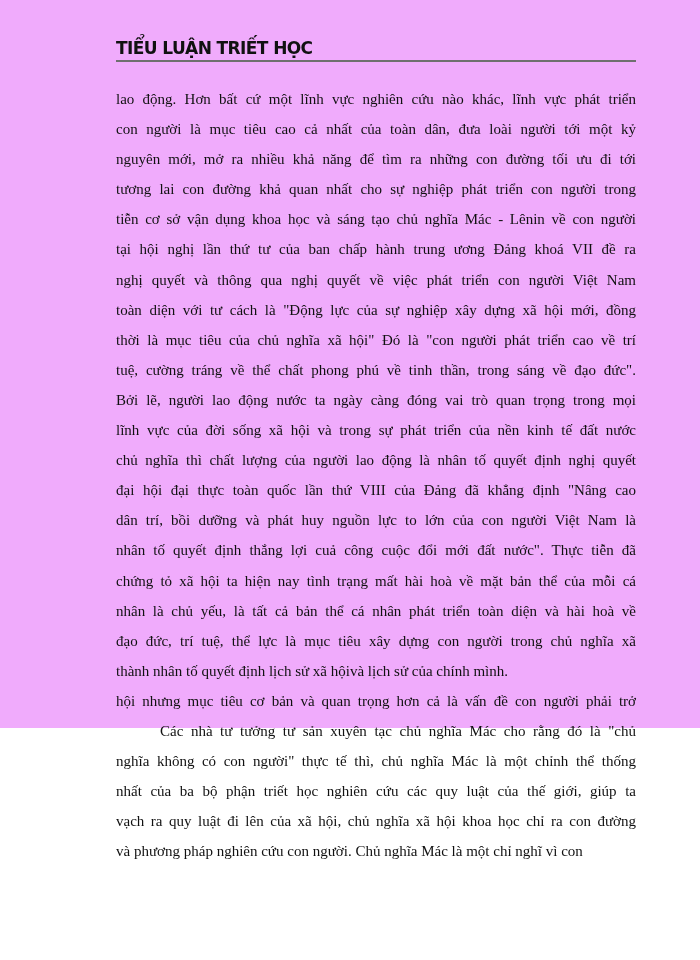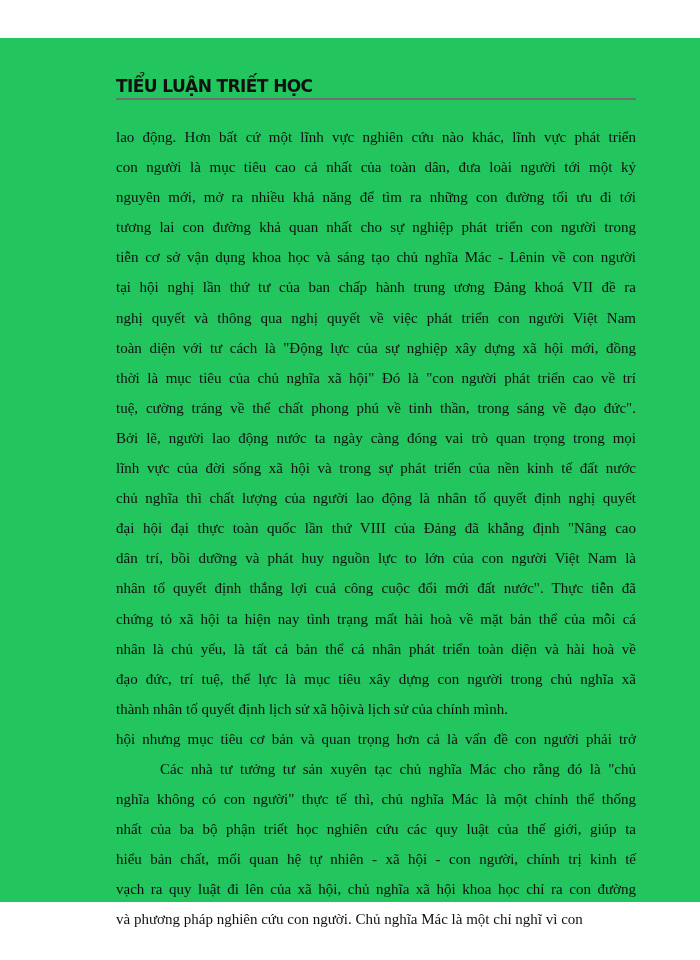--- a/index.html
+++ b/index.html
@@ -1,17 +1,17 @@
 <!DOCTYPE html>
 <html><head>
   <meta charset="utf-8">
   <style>
     html, body { margin: 0; padding: 0; background: #ffffff; }
     body { width: 700px; height: 960px; position: relative; overflow: hidden; }
-    .page { position: absolute; left: 0; top: 0; width: 700px; height: 864px; background: #22c55e; margin-top: 38px; }
+    .page { position: absolute; left: 0; top: 0; width: 700px; height: 728px; background: #f0abfc; }
     .header {
       position: absolute; left: 116px; top: 38px; width: 520px;
       font-family: "DejaVu Sans", sans-serif; font-weight: bold;
       font-size: 17px; letter-spacing: -0.6px; color: #111;
       line-height: 20px;
     }
     .header-rule {
       position: absolute; left: 116px; top: 60px; width: 520px; height: 2px;
       background: #6f6f6f;
     }
@@ -56,18 +56,17 @@
       <div class="line">nhân là chủ yếu, là tất cả bản thể cá nhân phát triển toàn diện và hài hoà về</div>
       <div class="line">đạo đức, trí tuệ, thể lực là mục tiêu xây dựng con người trong chủ nghĩa xã</div>
       <div class="line last">thành nhân tố quyết định lịch sử xã hộivà lịch sử của chính mình.</div>
       <div class="line">hội nhưng mục tiêu cơ bản và quan trọng hơn cả là vấn đề con người phải trở</div>
     </div>
 
     <div>
       <div class="line indent">Các nhà tư tưởng tư sản xuyên tạc chủ nghĩa Mác cho rằng đó là "chủ</div>
       <div class="line">nghĩa không có con người" thực tế thì, chủ nghĩa Mác là một chỉnh thể thống</div>
       <div class="line">nhất của ba bộ phận triết học nghiên cứu các quy luật của thế giới, giúp ta</div>
-      <div class="line">hiểu bản chất, mối quan hệ tự nhiên - xã hội - con người, chính trị kinh tế</div>
       <div class="line">vạch ra quy luật đi lên của xã hội, chủ nghĩa xã hội khoa học chỉ ra con đường</div>
       <div class="line last">và phương pháp nghiên cứu con người. Chủ nghĩa Mác là một chỉ nghĩ vì con</div>
     </div>
   </div>
 </div>
 
 </body></html>

